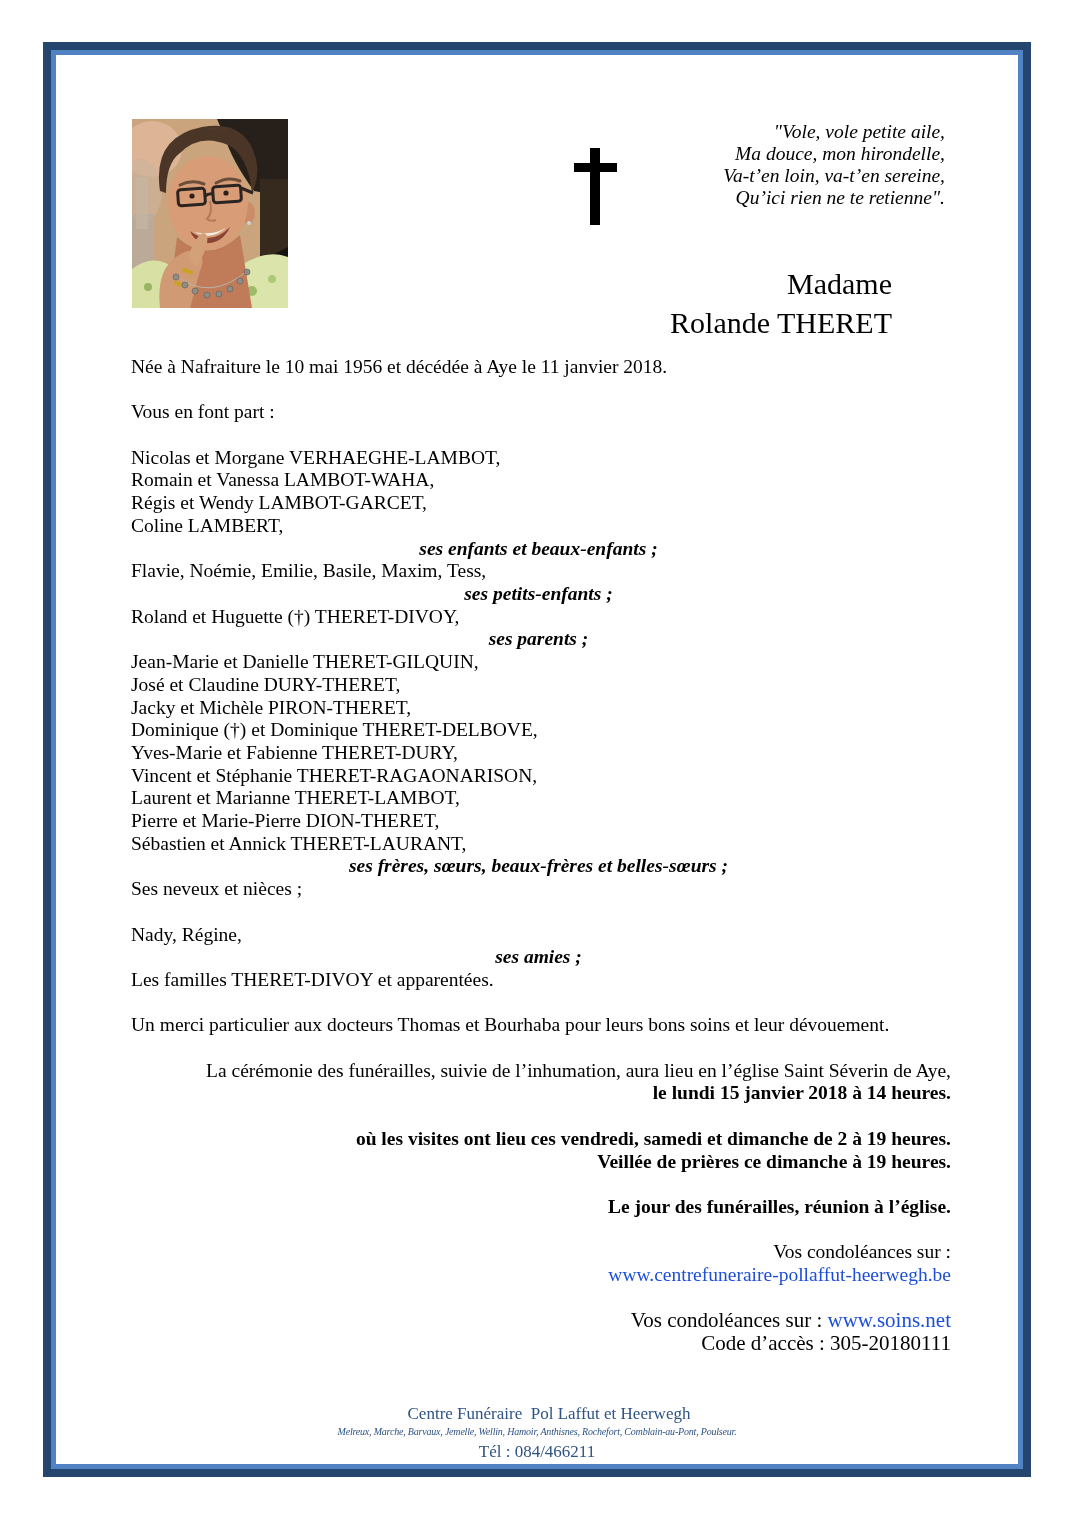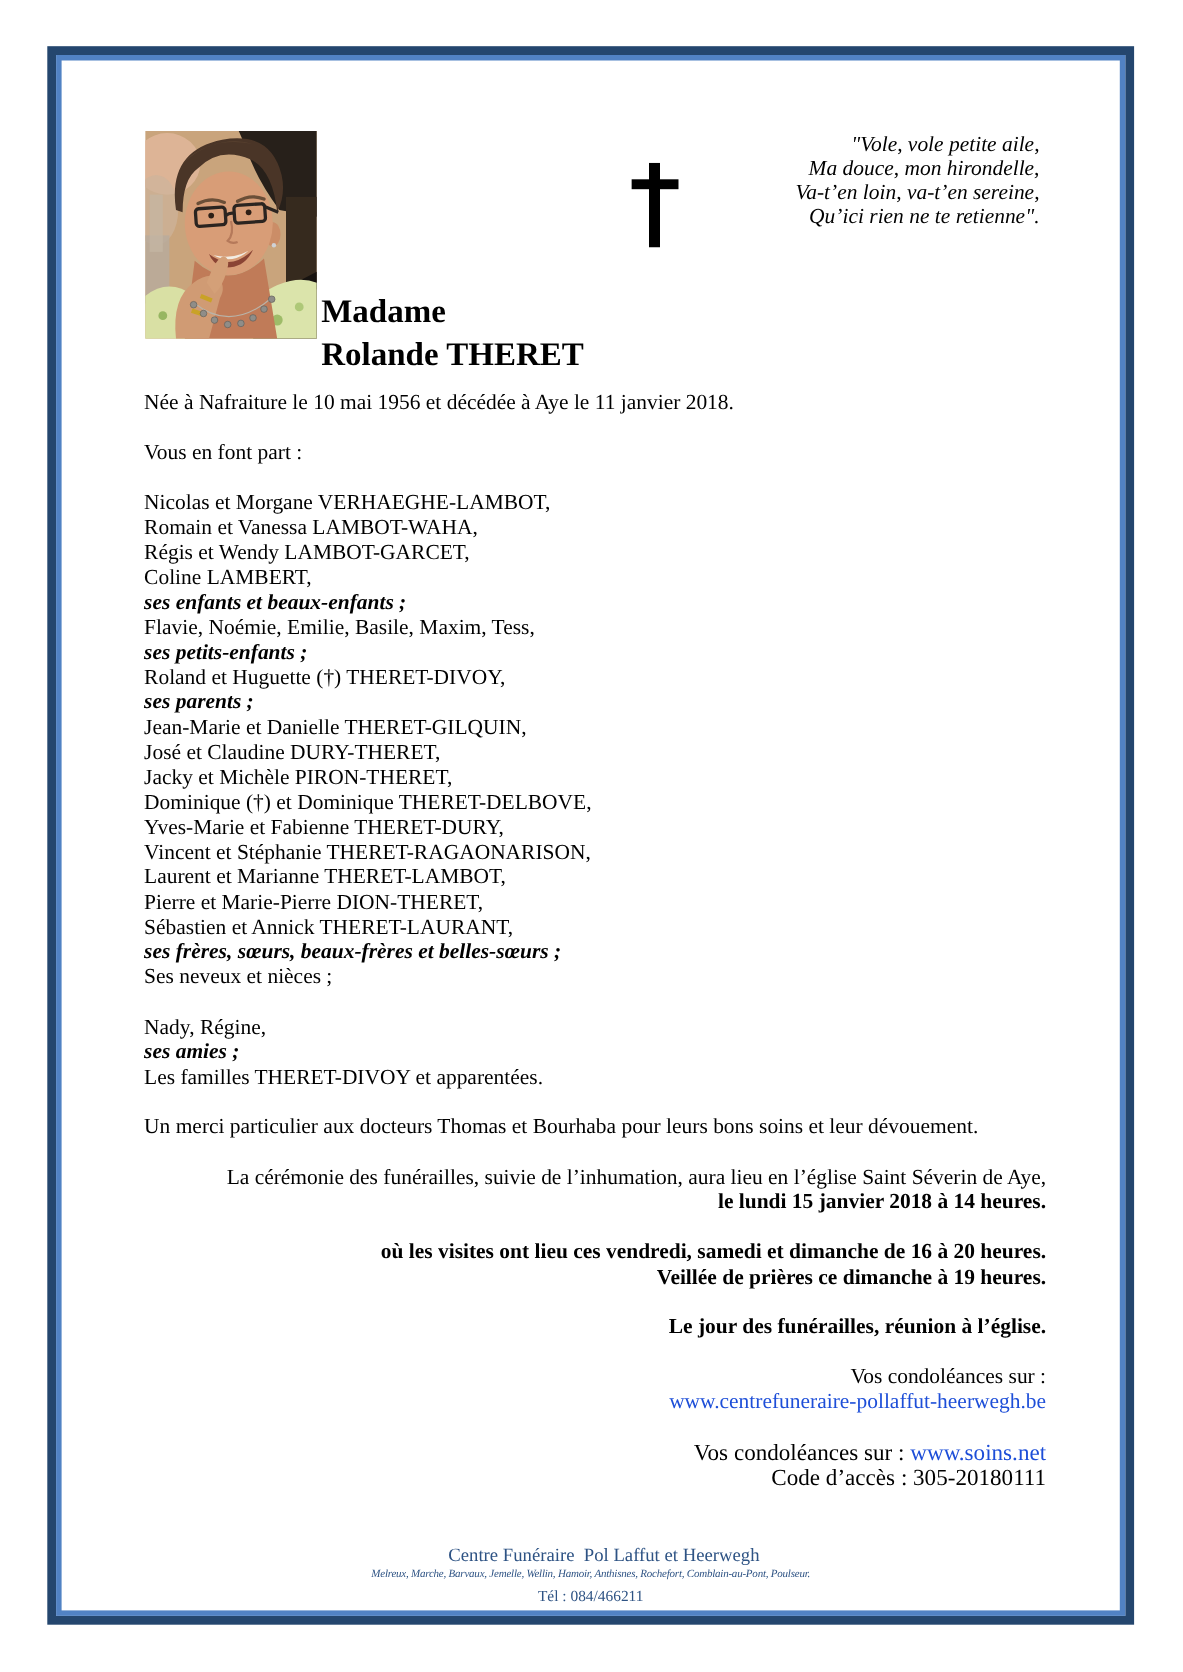--- a/index.html
+++ b/index.html
@@ -19,42 +19,42 @@
 
   .cross { position:absolute; left:574px; top:148px; width:43px; height:77px; }
 
   .quote {
     position:absolute; top:121px; right:130px; width:380px;
     text-align:right; font-style:italic; font-size:19.5px; line-height:22px;
   }
 
   .title {
     position:absolute; top:264px; left:292px; width:600px;
-    text-align:left; font-weight:bold; font-size:30px; line-height:39px;
+    text-align:right; font-weight:normal; font-size:30px; line-height:39px;
   }
 
   .body {
     position:absolute; left:131px; top:356px; width:820px;
     font-size:19.5px; line-height:22.7px;
   }
   .ln { min-height:22.7px; }
   .spacer { height:22.7px; }
-  .rel { text-align:left; font-weight:bold; font-style:italic; padding-right:5px; }
+  .rel { text-align:center; font-weight:bold; font-style:italic; padding-right:5px; }
   .center { text-align:right; }
   .bold { font-weight:bold; }
   .big { font-size:21px; }
   a.link, .link { color:#1d4ed8; cursor:pointer; }
 
   .footer {
     position:absolute; left:43px; top:1404px; width:988px;
     text-align:center; color:#2E5384;
   }
   .footer .f1 { font-size:17px; line-height:19px; white-space:pre-wrap;margin-left:24px; }
   .footer .f2 { font-size:10px; line-height:16px; letter-spacing:-0.2px; margin-top:1px;font-style:italic; }
-  .footer .f3 { font-size:14px; line-height:19px; margin-top:2px; }
+  .footer .f3 { font-size:17px; line-height:19px; margin-top:2px; }
 </style>
 </head>
 <body>
 
 <div class="page">
 
   <div class="frame">
     <div class="frame-inner"></div>
   </div>
 
@@ -168,21 +168,21 @@
     <div class="ln">Les familles THERET-DIVOY et apparentées.</div>
     <div class="spacer"></div>
 
     <div class="ln">Un merci particulier aux docteurs Thomas et Bourhaba pour leurs bons soins et leur dévouement.</div>
     <div class="spacer"></div>
 
     <div class="ln center">La cérémonie des funérailles, suivie de l’inhumation, aura lieu en l’église Saint Séverin de Aye,</div>
     <div class="ln center bold">le lundi 15 janvier 2018 à 14 heures.</div>
     <div class="spacer"></div>
 
-    <div class="ln center bold">où les visites ont lieu ces vendredi, samedi et dimanche de 16 à 20 heures.</div>
+    <div class="ln center bold">où les visites ont lieu ces vendredi, samedi et dimanche de 2 à 19 heures.</div>
     <div class="ln center bold">Veillée de prières ce dimanche à 19 heures.</div>
     <div class="spacer"></div>
 
     <div class="ln center bold">Le jour des funérailles, réunion à l’église.</div>
     <div class="spacer"></div>
 
     <div class="ln center">Vos condoléances sur :</div>
     <div class="ln center"><a class="link">www.centrefuneraire-pollaffut-heerwegh.be</a></div>
     <div class="spacer"></div>
 

